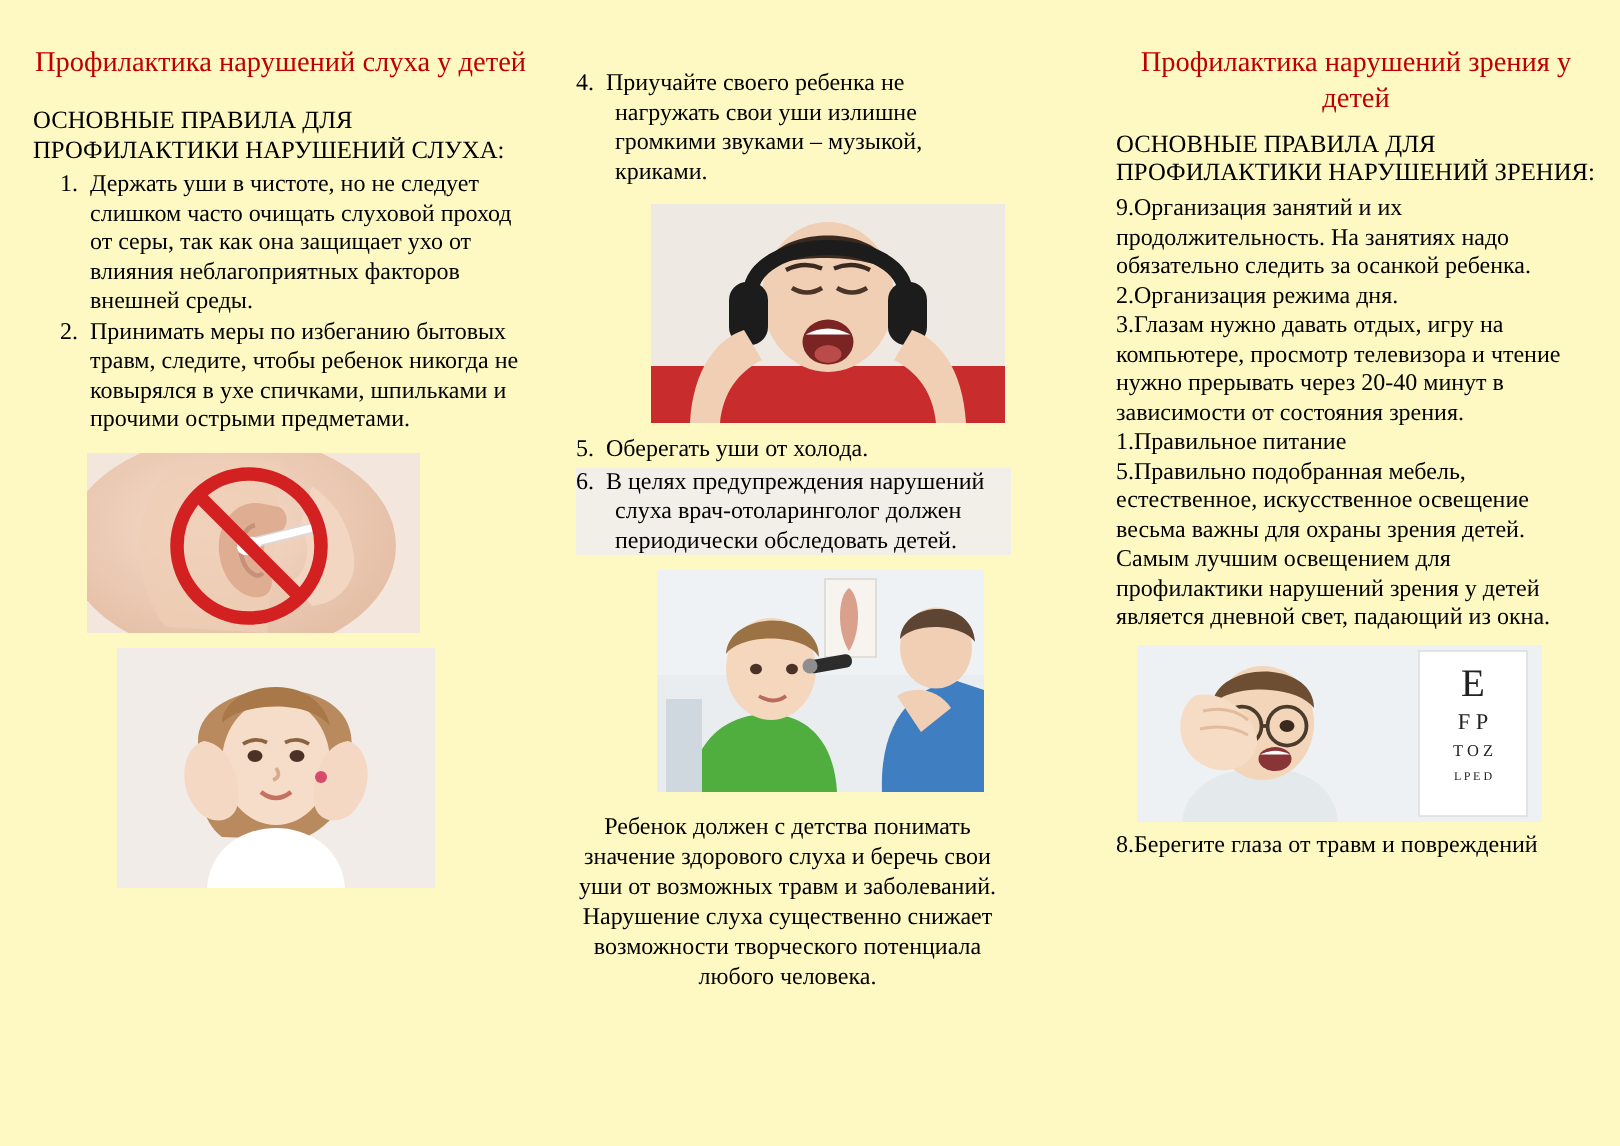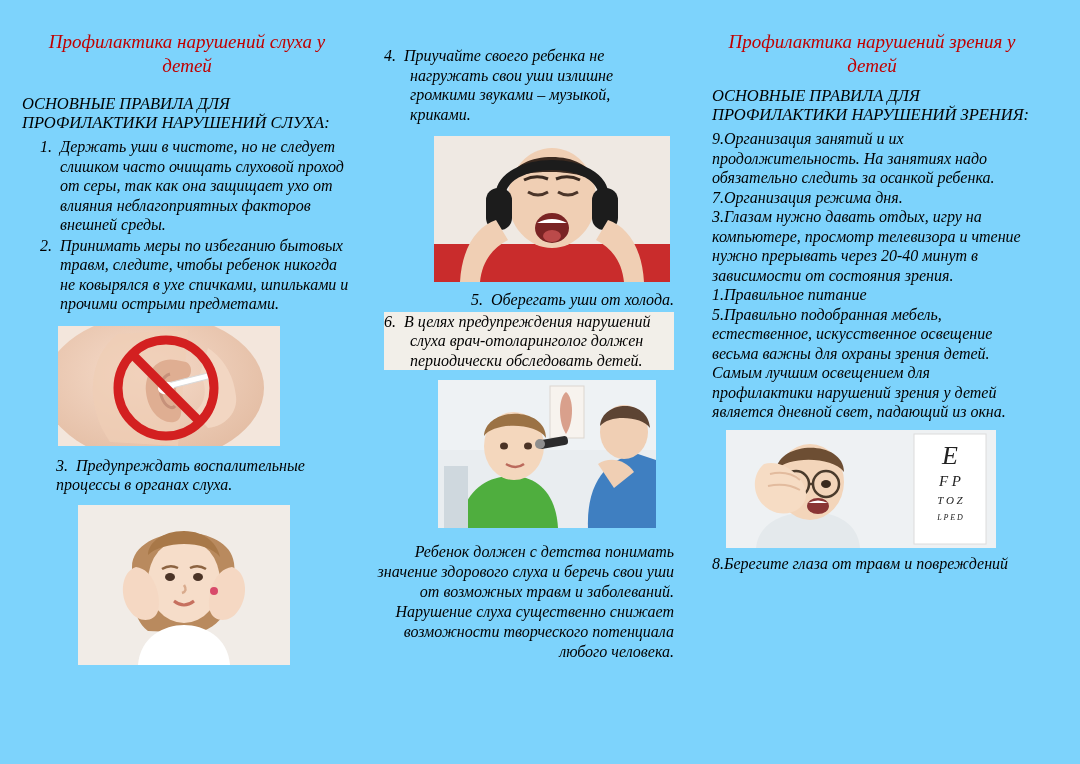--- a/index.html
+++ b/index.html
@@ -11,32 +11,31 @@
     width: 1080px;
     height: 764px;
     font-family: "Liberation Serif", "DejaVu Serif", serif;
     color: #000000;
     overflow: hidden;
   }
   .page {
     position: relative;
     width: 1080px;
     height: 764px;
-    background: #7dd3fc;
-    font-style: italic;
+    background: #fef9c3;
   }
   .col {
     position: absolute;
     top: 0;
     height: 764px;
     box-sizing: border-box;
   }
   .col-left  { left: 22px;  width: 330px; padding-top: 30px; }
   .col-mid   { left: 374px; width: 300px; padding-top: 46px; }
-  .col-right { left: 712px; width: 320px; padding-top: 30px; }
+  .col-right { left: 744px; width: 320px; padding-top: 30px; }
 
   .brochure-title {
     color: #c00000;
     font-size: 19px;
     text-align: center;
     line-height: 1.25;
     margin: 0 0 16px 0;
     font-family: "Liberation Serif", serif;
   }
   .subtitle {
@@ -48,21 +47,21 @@
   .para {
     font-size: 16px;
     line-height: 1.22;
     margin: 0;
     text-align: left;
   }
   .para-just {
     font-size: 16px;
     line-height: 1.25;
     margin: 0;
-    text-align: right;
+    text-align: center;
   }
   ol.numlist {
     margin: 2px 0 0 0;
     padding-left: 34px;
     font-size: 16px;
     line-height: 1.22;
   }
   ol.numlist > li {
     margin-bottom: 1px;
     padding-left: 4px;
@@ -110,23 +109,20 @@
 
         <path d="M150 22 C168 34 176 52 178 70 C180 86 168 100 150 102 L136 86 C148 78 150 62 142 48 Z" fill="#f2d6c2"></path>
         <rect x="104" y="52" width="52" height="6" rx="3" transform="rotate(-14 130 55)" fill="#ffffff" stroke="#d9d9d9"></rect>
         <ellipse cx="108" cy="62" rx="8" ry="6" transform="rotate(-14 108 62)" fill="#ffffff"></ellipse>
 
         <circle cx="108" cy="62" r="48" fill="none" stroke="#d32020" stroke-width="9"></circle>
         <line x1="74" y1="28" x2="142" y2="96" stroke="#d32020" stroke-width="9"></line>
       </svg>
     </div>
 
-    <div class="para" style="margin:10px 0 0 34px;">
-      <span>3.&nbsp;&nbsp;</span><span>Предупреждать воспалительные процессы в органах слуха.</span>
-    </div>
 
     <div class="photo" style="width:212px;height:160px;margin:10px 0 0 56px;">
       <svg width="212" height="160" viewBox="0 0 212 160" xmlns="http://www.w3.org/2000/svg">
         <rect width="212" height="160" fill="#efe9e4"></rect>
         <rect x="0" y="0" width="212" height="160" fill="#f1ece7"></rect>
 
         <path d="M54 62 C54 20 150 14 156 58 C160 92 148 120 120 128 L70 126 C52 112 54 84 54 62 Z" fill="#b98a5e"></path>
 
         <ellipse cx="106" cy="76" rx="36" ry="42" fill="#f6ddc9"></ellipse>
         <path d="M70 50 C84 36 128 34 142 52 C140 40 128 26 106 26 C84 26 70 38 70 50 Z" fill="#a87848"></path>
@@ -174,21 +170,21 @@
         <path d="M66 62 C66 18 170 18 170 62" stroke="#1c1c1c" stroke-width="10" fill="none"></path>
         <rect x="52" y="52" width="26" height="42" rx="12" fill="#1c1c1c"></rect>
         <rect x="158" y="52" width="26" height="42" rx="12" fill="#1c1c1c"></rect>
 
         <path d="M26 146 C28 110 44 90 62 84 L74 104 C58 112 48 126 46 146 Z" fill="#f0cfb4"></path>
         <path d="M210 146 C208 110 192 90 174 84 L162 104 C178 112 188 126 190 146 Z" fill="#f0cfb4"></path>
         <rect x="84" y="120" width="68" height="26" fill="#c92c2c"></rect>
       </svg>
     </div>
 
-    <div class="para" style="padding-left:26px;text-indent:-26px;margin:8px 0 0 10px;text-align:right;">
+    <div class="para" style="padding-left:26px;text-indent:-26px;margin:8px 0 0 10px;">
       <span>5.&nbsp;&nbsp;</span><span>Оберегать уши от холода.</span>
     </div>
 
     <div class="para highlight" style="padding-left:26px;text-indent:-26px;margin:2px 0 0 10px;">
       <span>6.&nbsp;&nbsp;</span><span>В целях предупреждения нарушений слуха врач-отоларинголог должен периодически обследовать детей.</span>
     </div>
 
     <div class="photo" style="width:218px;height:148px;margin:10px 0 0 64px;">
       <svg width="218" height="148" viewBox="0 0 218 148" xmlns="http://www.w3.org/2000/svg">
         <rect width="218" height="148" fill="#e9edf0"></rect>
@@ -219,21 +215,21 @@
     <div class="para-just" style="margin:14px 0 0 2px;">Ребенок должен с детства понимать значение здорового слуха и беречь свои уши от возможных травм и заболеваний. Нарушение слуха существенно снижает возможности творческого потенциала любого человека.</div>
   </div>
 
   <div class="col col-right">
 
     <div class="brochure-title" style="margin-bottom:8px;">Профилактика нарушений зрения у детей</div>
 
     <div class="subtitle">ОСНОВНЫЕ ПРАВИЛА ДЛЯ ПРОФИЛАКТИКИ НАРУШЕНИЙ ЗРЕНИЯ:</div>
 
     <div class="para">9.Организация занятий и их продолжительность. На занятиях надо обязательно следить за осанкой ребенка.</div>
-    <div class="para">7.Организация режима дня.</div>
+    <div class="para">2.Организация режима дня.</div>
     <div class="para">3.Глазам нужно давать отдых, игру на компьютере, просмотр телевизора и чтение нужно прерывать через 20-40 минут в зависимости от состояния зрения.</div>
     <div class="para">1.Правильное питание</div>
     <div class="para">5.Правильно подобранная мебель,  естественное, искусственное освещение весьма  важны для охраны зрения детей.  Самым лучшим освещением для профилактики нарушений зрения у детей является дневной свет, падающий из окна.</div>
 
     <div class="photo" style="width:270px;height:118px;margin:8px 0 0 14px;">
       <svg width="270" height="118" viewBox="0 0 270 118" xmlns="http://www.w3.org/2000/svg">
         <rect width="270" height="118" fill="#eef1f3"></rect>
 
         <rect x="188" y="4" width="72" height="110" fill="#ffffff" stroke="#dcdcdc"></rect>
         <text x="224" y="34" font-family="Liberation Serif, serif" font-size="26" text-anchor="middle" fill="#222222">E</text>

